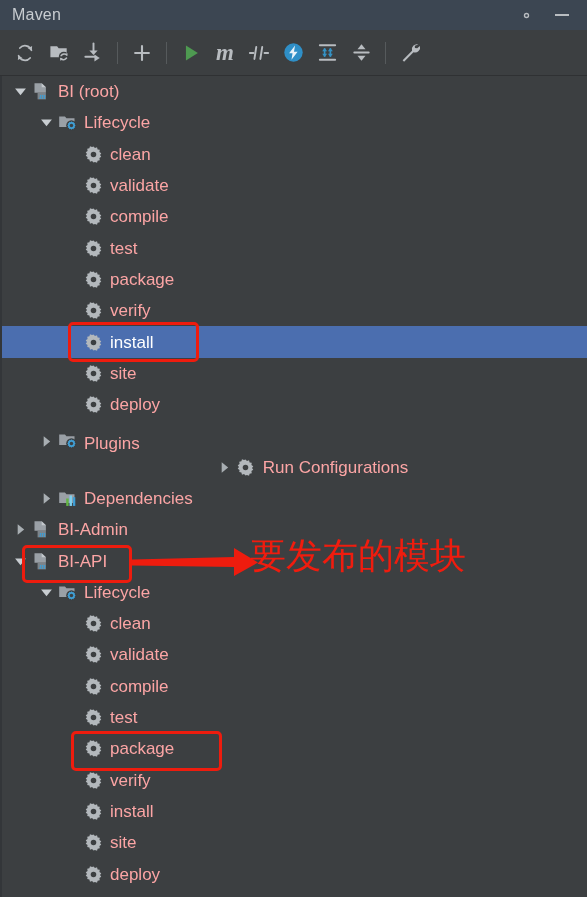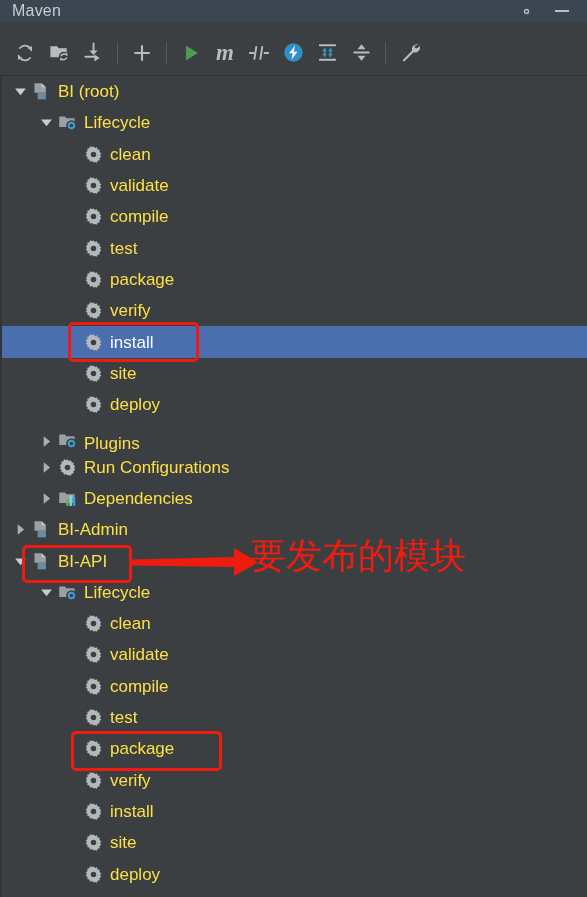--- a/index.html
+++ b/index.html
@@ -14,21 +14,21 @@
     background: #3c3f41;
     font-family: "Liberation Sans", "DejaVu Sans", sans-serif;
     overflow: hidden;
     -webkit-font-smoothing: antialiased;
   }
 
   
   #titlebar {
     position: absolute;
     left: 0; top: 0;
-    width: 587px; height: 22px;
+    width: 587px; height: 30px;
     background: #3c4652;
     display: flex;
     align-items: center;
   }
   #title-text {
     margin-left: 12px;
     color: #c8ccd0;
     font-size: 16px;
     letter-spacing: .2px;
   }
@@ -85,21 +85,21 @@
   .row {
     position: relative;
     height: 31.3px;
     display: flex;
     align-items: center;
     cursor: pointer;
     white-space: nowrap;
   }
   .row.selected { background: #4b6eaf; }
   .label {
-    color: #fde047;
+    color: #fca5a5;
     font-size: 17px;
     line-height: 1;
   }
   .row.selected .label { color: #ffffff; }
   .twisty {
     width: 20px; height: 20px;
     display: flex; align-items: center; justify-content: center;
     flex: 0 0 auto;
     cursor: pointer;
   }
@@ -375,21 +375,21 @@
         <span class="icon">
           <svg width="21" height="21" viewBox="0 0 24 24" aria-hidden="true">
             <path fill="#9aa0a6" d="M2.5 5h6.6l1.7 2.2H20V17H2.5z"></path>
             <circle cx="16.5" cy="15.5" r="6" fill="#3c3f41"></circle>
             <path fill="#3f9ed4" d="M16.5 10.6l1 1.1 1.4-.5.4 1.4 1.4.4-.5 1.4 1.1 1-1.1 1 .5 1.4-1.4.4-.4 1.4-1.4-.5-1 1.1-1-1.1-1.4.5-.4-1.4-1.4-.4.5-1.4-1.1-1 1.1-1-.5-1.4 1.4-.4.4-1.4 1.4.5z"></path>
             <circle cx="16.5" cy="15.5" r="2" fill="#3c3f41"></circle>
           </svg>
         </span>
         <span class="label">Plugins</span>
       </div>
-      <div class="row" style="padding-left: 34px;">
+      <div class="row" style="padding-left: 34px; justify-content: center;">
         <span class="twisty">
           <svg width="13" height="13" viewBox="0 0 12 12" aria-hidden="true">
             <path fill="#a8aeb2" d="M3.4 1.2v9.6L9.4 6z"></path>
           </svg>
         </span>
         <span class="icon">
           <svg width="19" height="19" viewBox="0 0 24 24" aria-hidden="true">
             <path fill="#b3b8bc" d="M12 1.8l1.85 2.05 2.6-.95.75 2.67 2.72.58-.45 2.73 2.33 1.5-1.55 2.3 1.55 2.3-2.33 1.5.45 2.73-2.72.58-.75 2.67-2.6-.95L12 22.2l-1.85-2.06-2.6.95-.75-2.67-2.72-.58.45-2.73-2.33-1.5 1.55-2.3-1.55-2.3 2.33-1.5-.45-2.73 2.72-.58.75-2.67 2.6.95z"></path>
             <circle cx="12" cy="12" r="3.5" fill="#3c3f41"></circle>
           </svg>

